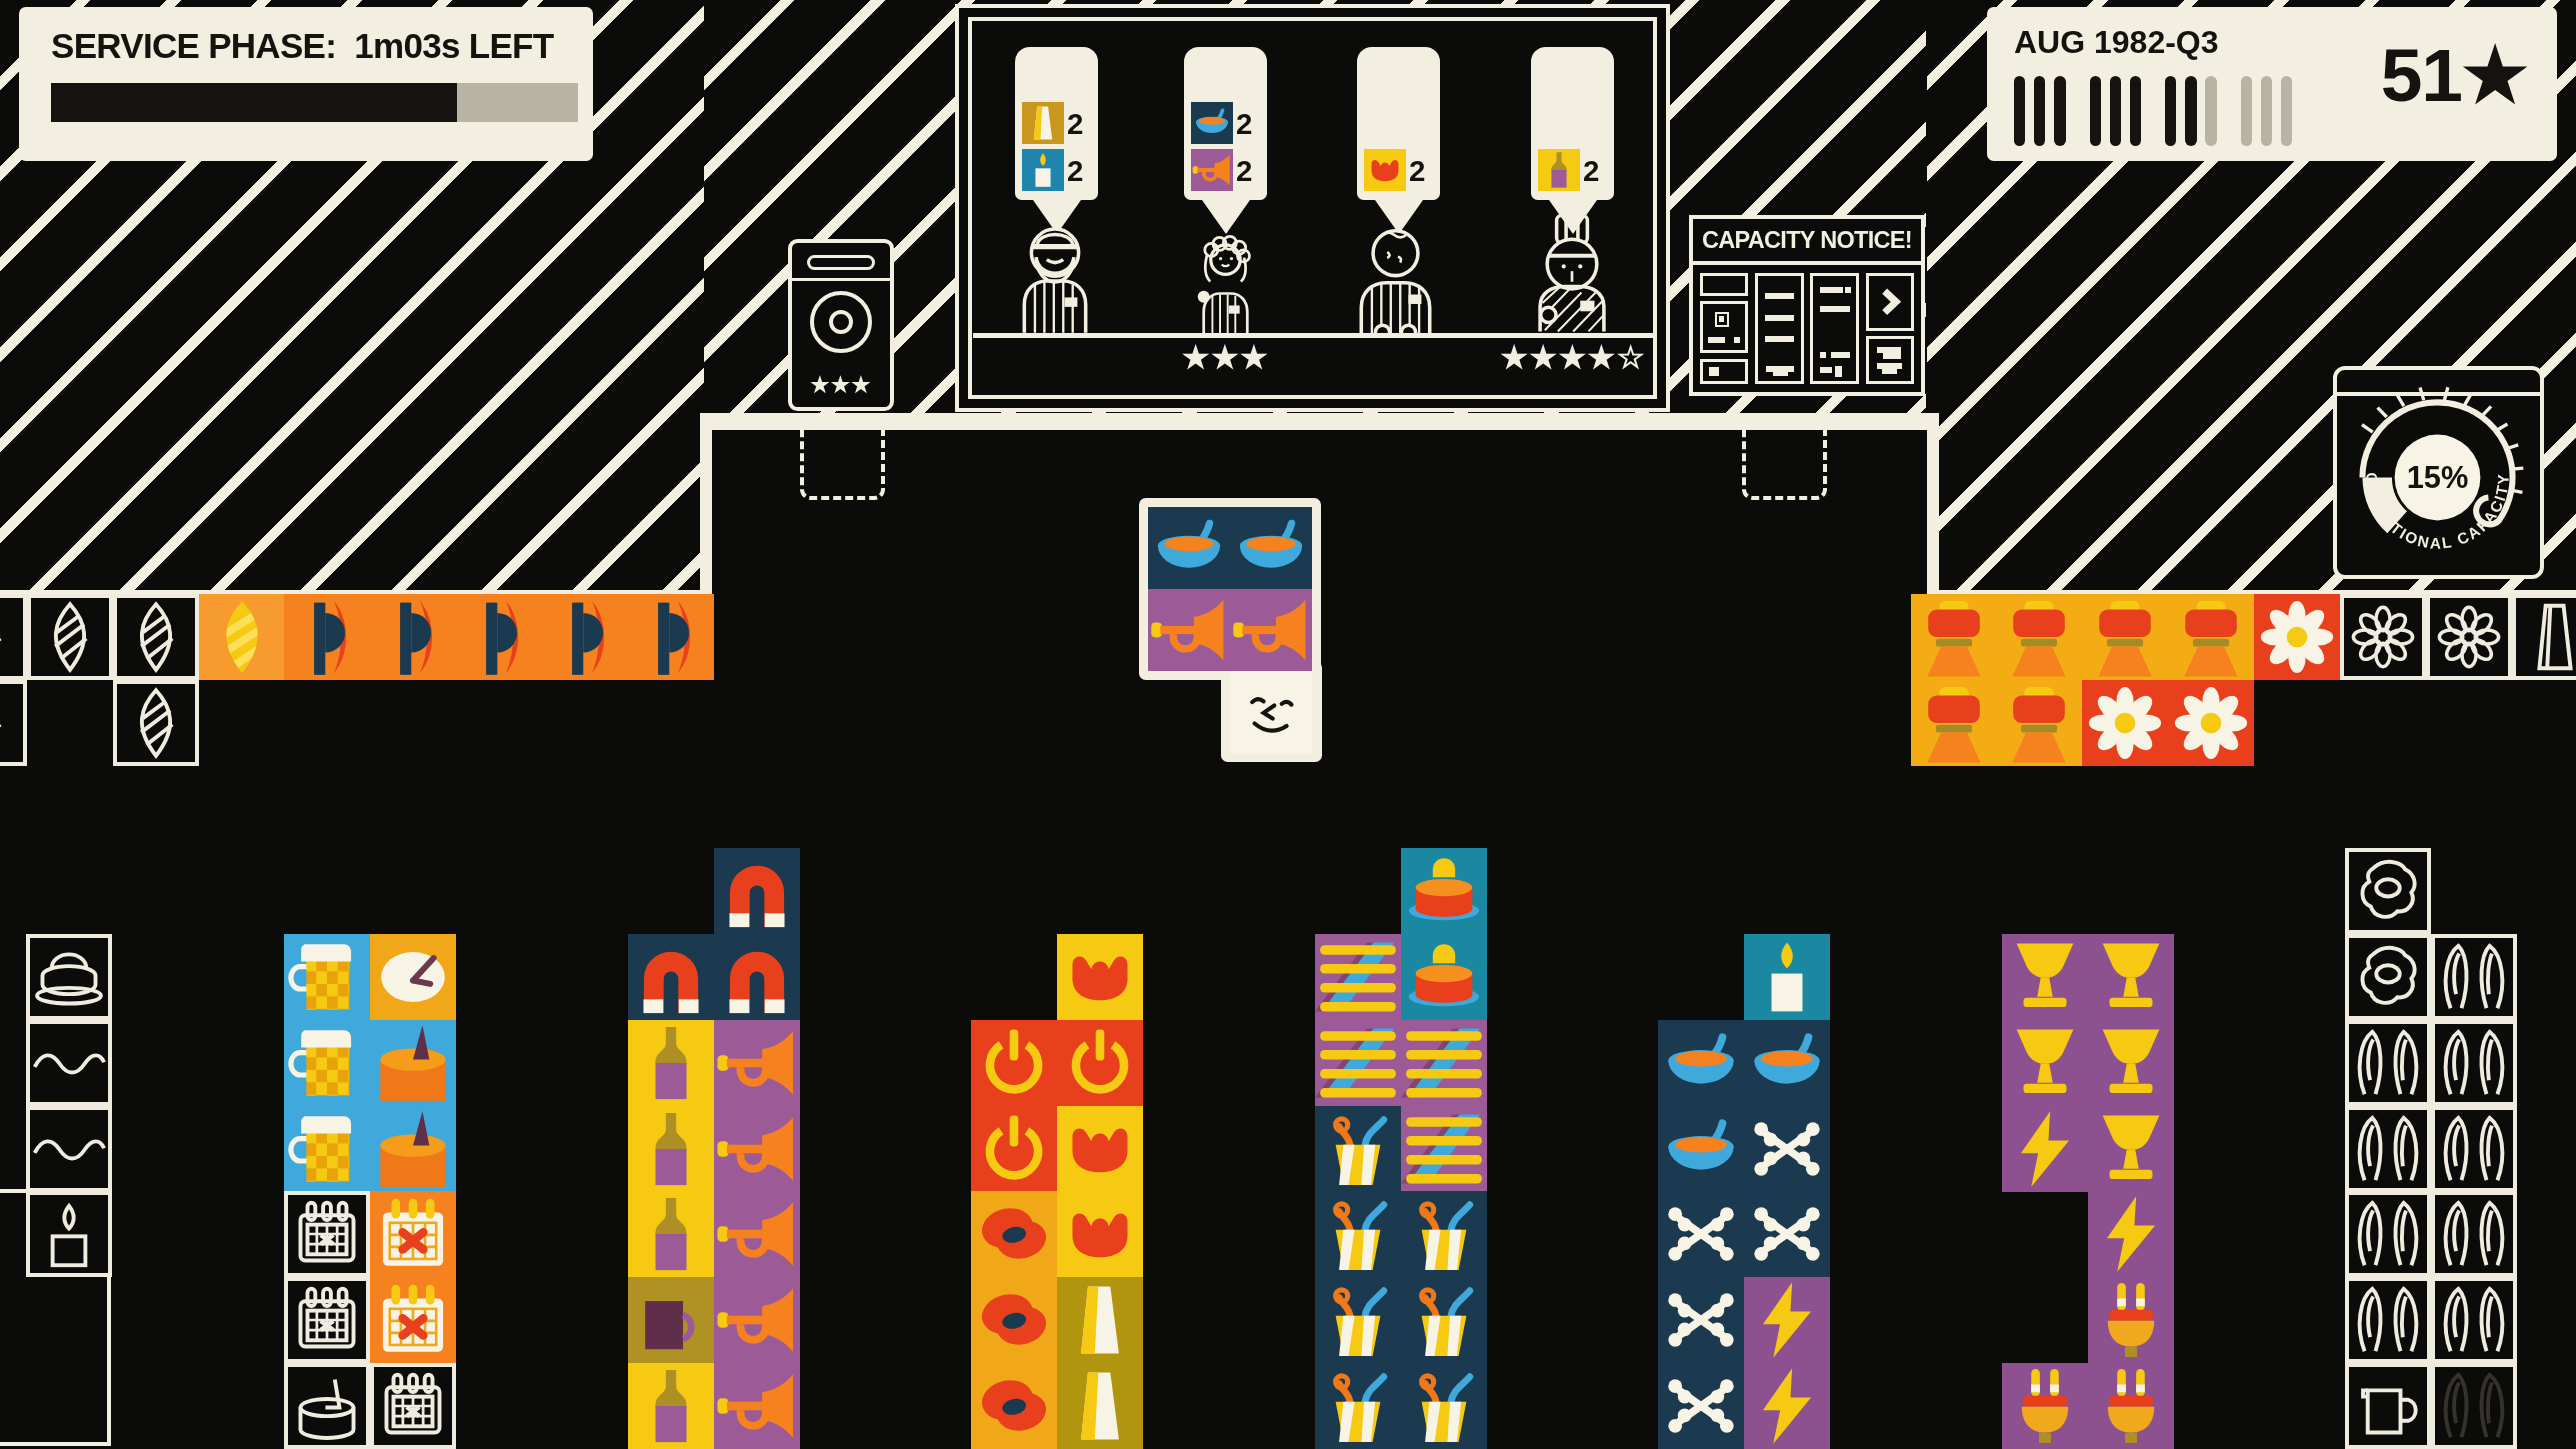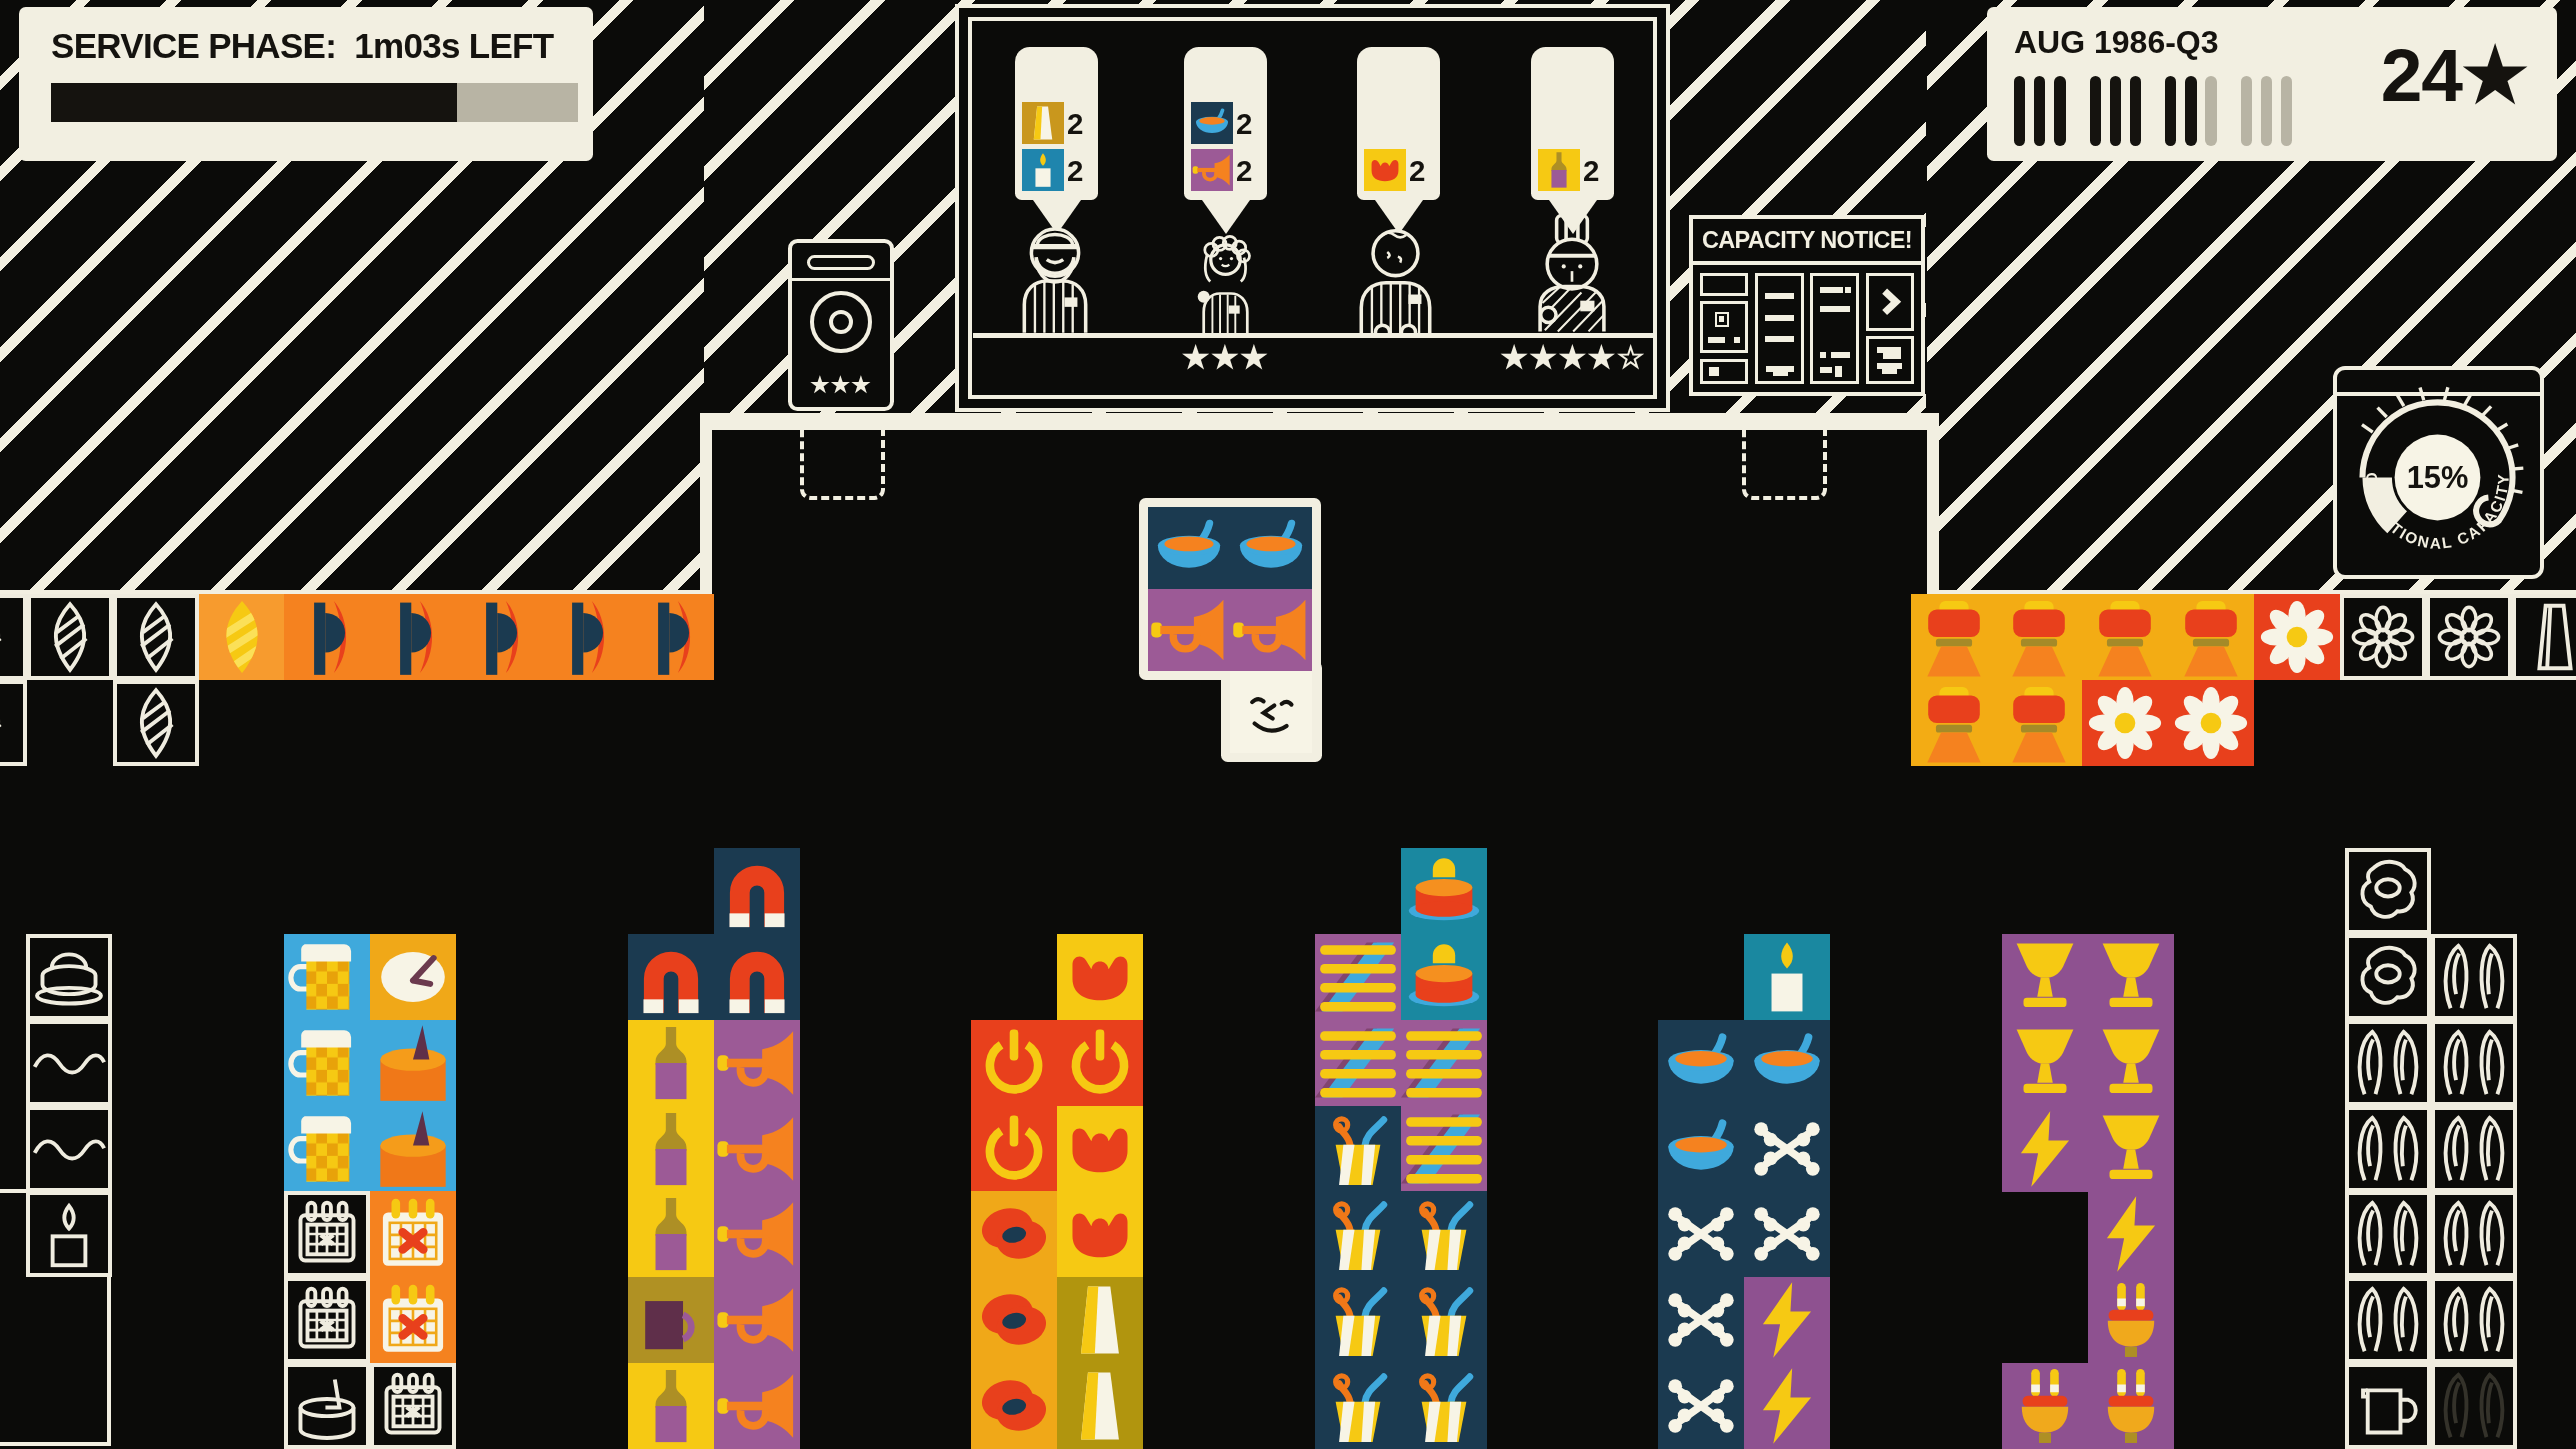--- a/index.html
+++ b/index.html
@@ -360,21 +360,21 @@
   <div class="cream-line" style="left:0;top:1442px;width:111px;height:4px"></div>
 
   <div class="hud-panel" id="service-panel">
     <div class="label">SERVICE PHASE:  1m03s LEFT</div>
     <div class="progress">
       <div class="progress-fill" id="progress-fill" style="width: 77%;"></div>
     </div>
   </div>
 
   <div class="hud-panel" id="date-panel">
-    <div class="label">AUG 1986-Q3</div>
+    <div class="label">AUG 1982-Q3</div>
     <div id="tally">
         <div class="tally-group">
           <div class="tally-bar"></div>
           <div class="tally-bar"></div>
           <div class="tally-bar"></div>
         </div>
         <div class="tally-group">
           <div class="tally-bar"></div>
           <div class="tally-bar"></div>
           <div class="tally-bar"></div>
@@ -383,21 +383,21 @@
           <div class="tally-bar"></div>
           <div class="tally-bar"></div>
           <div class="tally-bar muted"></div>
         </div>
         <div class="tally-group">
           <div class="tally-bar muted"></div>
           <div class="tally-bar muted"></div>
           <div class="tally-bar muted"></div>
         </div>
       </div>
-    <div id="score"><span>24</span><span>★</span></div>
+    <div id="score"><span>51</span><span>★</span></div>
   </div>
 
   <div id="counter-panel">
     <div id="counter-inner"></div>
   </div>
 
   <div class="bubble" style="left:1015px">
       <div class="bubble-items">
         <div class="req-row">
           <div class="req-tile" style="background:#c9971d">

